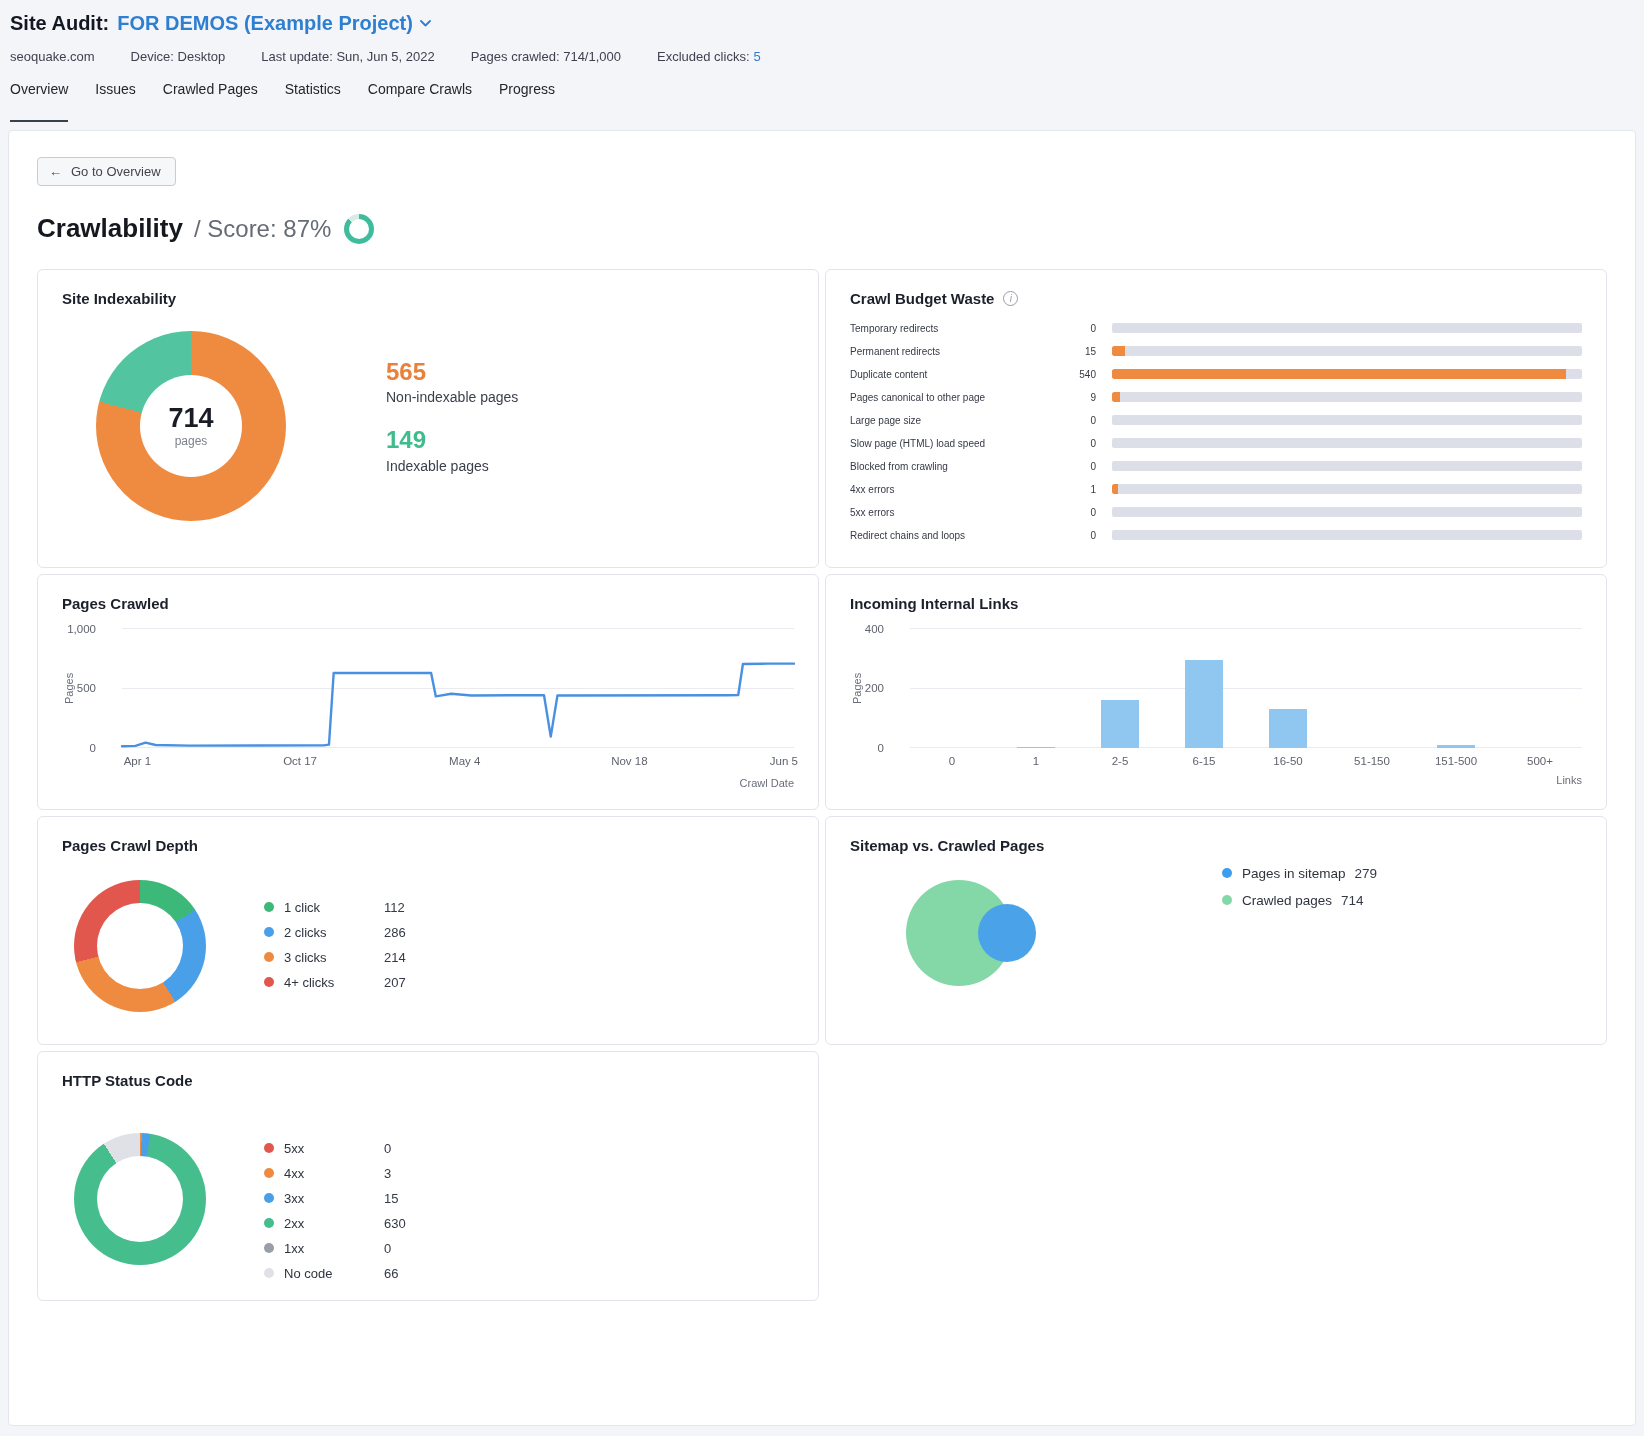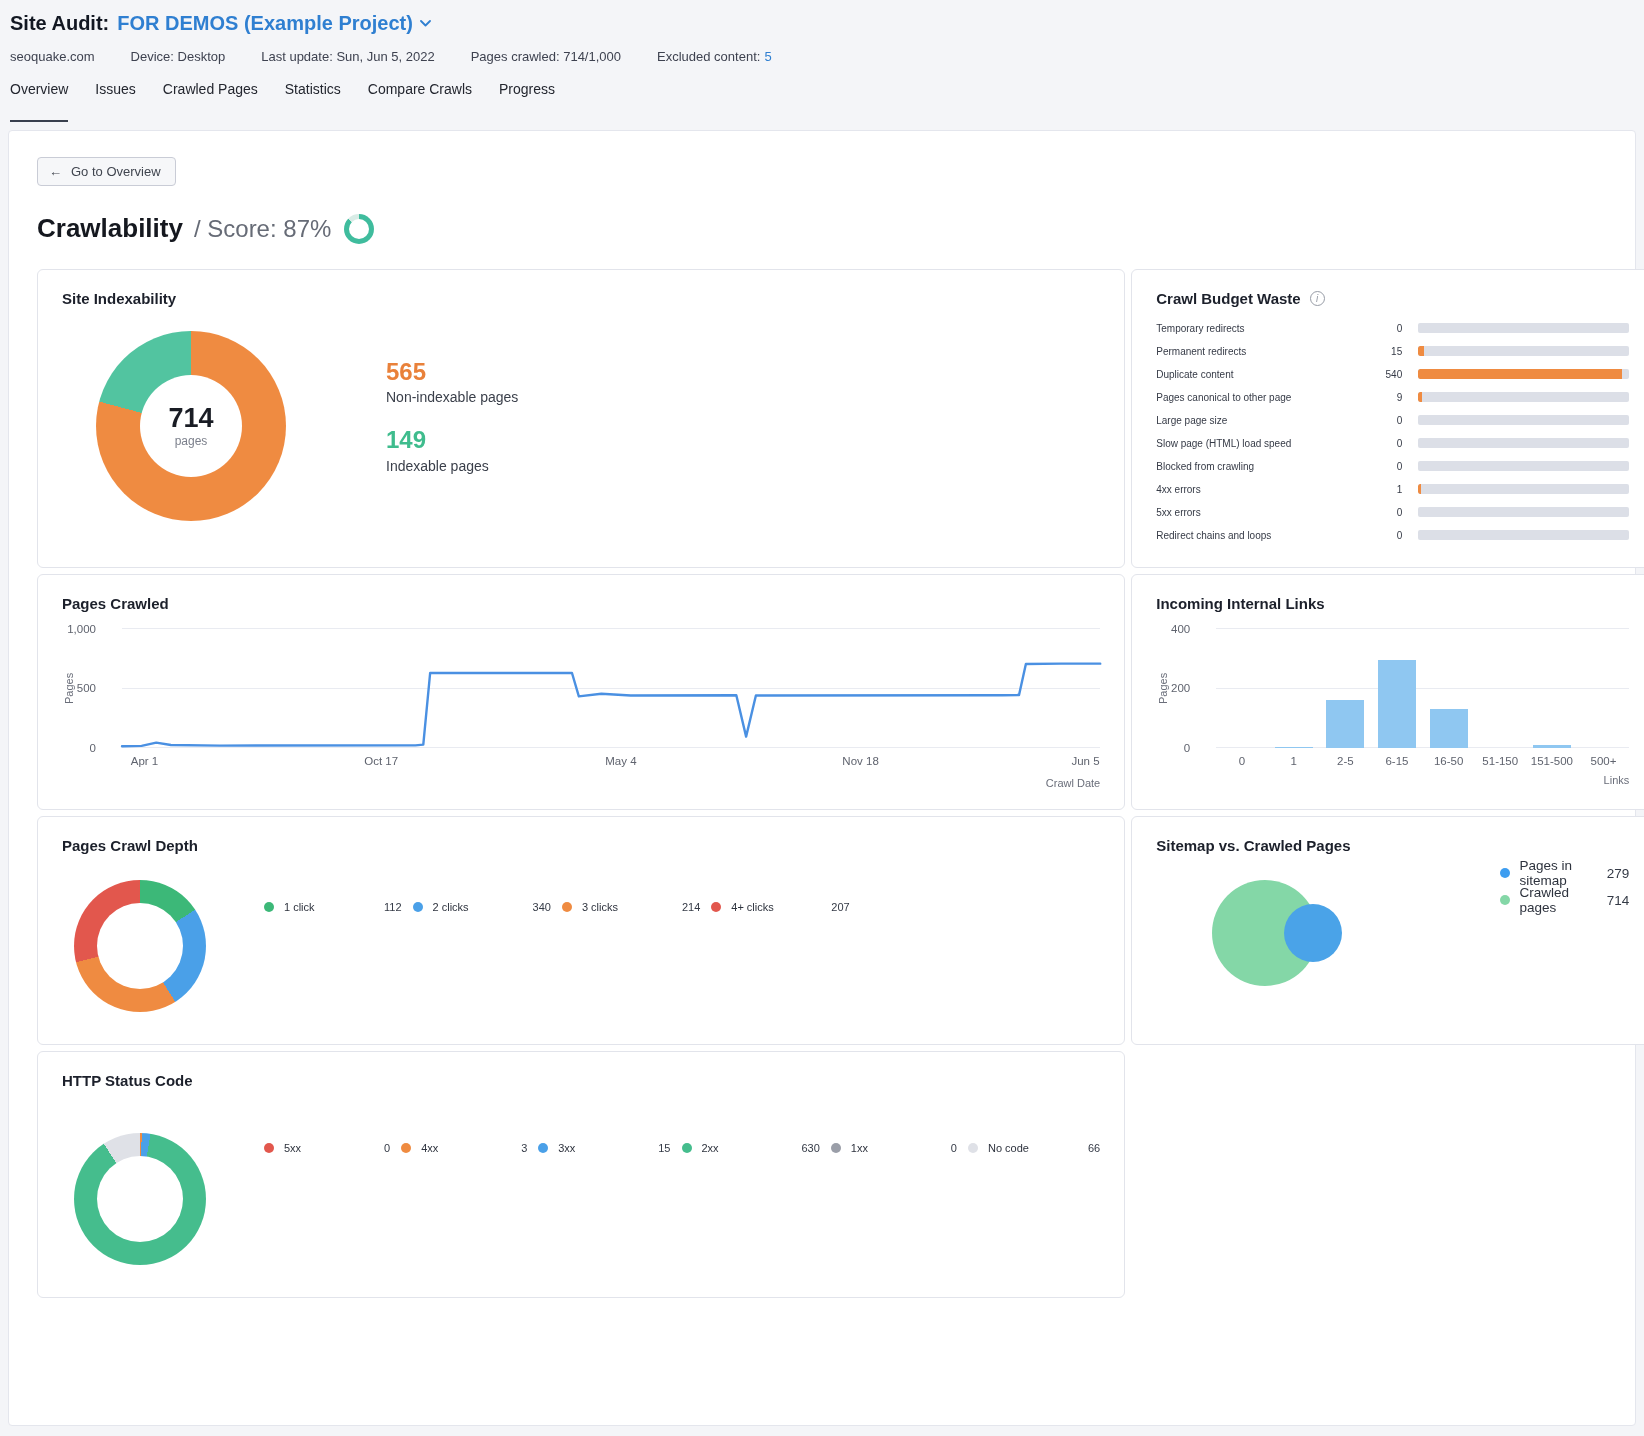--- a/index.html
+++ b/index.html
@@ -73,21 +73,21 @@
   
   .bars{position:absolute;inset:0;display:flex;align-items:flex-end}
   .bar-slot{flex:1;display:flex;justify-content:center;align-items:flex-end;height:100%}
   .bar{width:38px;background:#8fc7f1}
   .links-xlabels{display:flex;margin-left:46px;margin-top:7px;font-size:11.5px;color:#5f636e}
   .bar-xlabel{flex:1;text-align:center}
 
   
   .body-flex{display:flex;margin-top:8px}
   .donut-wrap{margin:18px 0 12px 12px}
-  .legend{display:flex;flex-direction:row;gap:11px;margin-left:58px;margin-top:38px;font-size:11px;color:#2e333e}
+  .legend{display:flex;flex-direction:column;gap:11px;margin-left:58px;margin-top:38px;font-size:13px;color:#2e333e}
   .legend-row{display:flex;align-items:center;height:14px}
   .legend-dot{width:10px;height:10px;border-radius:50%;margin-right:10px;flex:none}
   .legend-label{width:100px}
   .legend-value{color:#343a46}
 
   
   .venn-body{display:flex;align-items:flex-start;margin-top:12px}
   .venn{position:relative;width:176px;height:142px;margin-left:52px}
   .venn-green{position:absolute;left:4px;top:14px;width:106px;height:106px;border-radius:50%}
   .venn-blue{position:absolute;left:76px;top:38px;width:58px;height:58px;border-radius:50%}
@@ -106,21 +106,21 @@
           <path d="M1 1l4.5 4.5L10 1" fill="none" stroke="#2f7fd1" stroke-width="1.8" stroke-linecap="round" stroke-linejoin="round"></path>
         </svg>
     </span>
   </div>
   <div class="meta-row">
     <span>seoquake.com</span>
     <span>Device: Desktop</span>
     <span>Last update: Sun, Jun 5, 2022</span>
     <span>Pages crawled: 714/1,000</span>
     <span>
-      <span>Excluded content:</span><a class="link">5</a>
+      <span>Excluded clicks:</span><a class="link">5</a>
     </span>
   </div>
   <nav class="tabs">
     <span class="tab active">Overview</span>
     <span class="tab">Issues</span>
     <span class="tab">Crawled Pages</span>
     <span class="tab">Statistics</span>
     <span class="tab">Compare Crawls</span>
     <span class="tab">Progress</span>
   </nav>
@@ -341,21 +341,21 @@
         </div>
         <div class="legend">
           <div class="legend-row">
             <span class="legend-dot" style="background: rgb(60, 184, 120);"></span>
             <span class="legend-label">1 click</span>
             <span class="legend-value">112</span>
           </div>
           <div class="legend-row">
             <span class="legend-dot" style="background: rgb(74, 160, 232);"></span>
             <span class="legend-label">2 clicks</span>
-            <span class="legend-value">340</span>
+            <span class="legend-value">286</span>
           </div>
           <div class="legend-row">
             <span class="legend-dot" style="background: rgb(239, 139, 65);"></span>
             <span class="legend-label">3 clicks</span>
             <span class="legend-value">214</span>
           </div>
           <div class="legend-row">
             <span class="legend-dot" style="background: rgb(226, 87, 77);"></span>
             <span class="legend-label">4+ clicks</span>
             <span class="legend-value">207</span>

